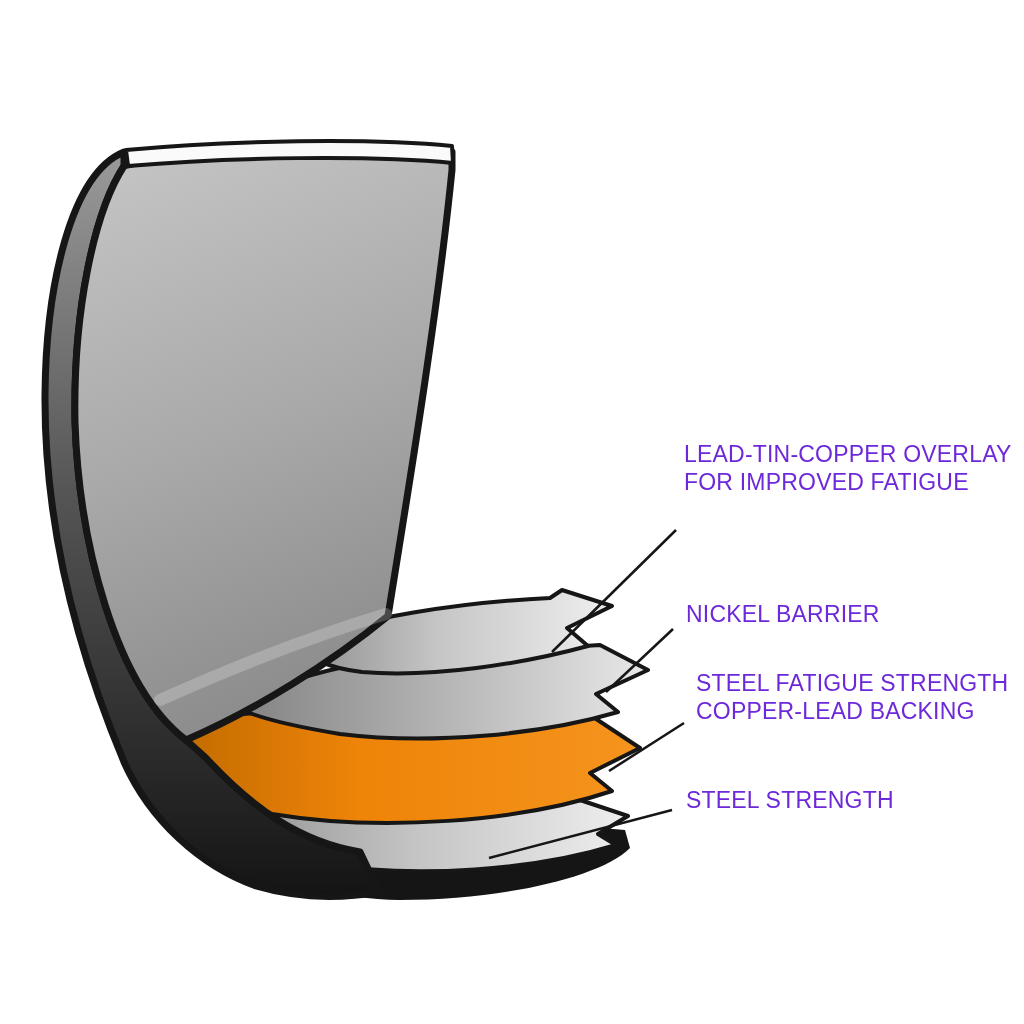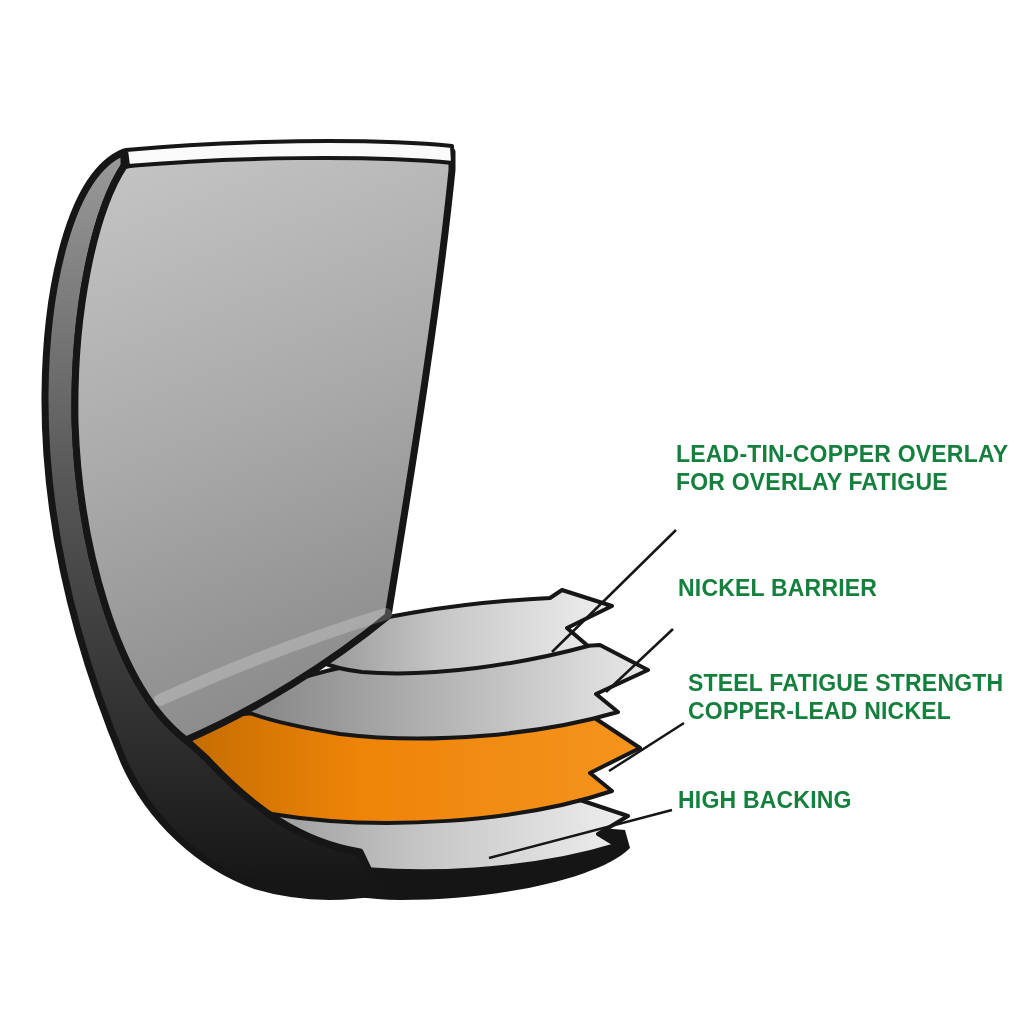--- a/index.html
+++ b/index.html
@@ -14,26 +14,27 @@
     background: #ffffff;
     overflow: hidden;
     font-family: "Liberation Sans", "DejaVu Sans", sans-serif;
   }
   .art {
     position: absolute;
     inset: 0;
   }
   .label {
     position: absolute;
-    color: #15803d;
+    color: #6d28d9;
     font-size: 23px;
-    font-weight: 700;
+    font-weight: 400;
     line-height: 28px;
     letter-spacing: 0.2px;
     white-space: nowrap;
+    margin-left: 8px;
   }
 </style>
 </head>
 <body>
 
 <div class="canvas">
 
   <svg class="art" viewBox="0 0 1024 1024" xmlns="http://www.w3.org/2000/svg">
     <defs>
       <linearGradient id="gradBore" x1="0" y1="0" x2="0.25" y2="1">
@@ -87,29 +88,29 @@
     <path d="M 126 150 C 230 140, 372 138, 452 146 L 453 163 C 372 155, 230 157, 128 166 Z" fill="#fafafa" stroke="#161616" stroke-width="4" stroke-linejoin="round"></path>
 
     <line x1="676" y1="530" x2="552" y2="652" stroke="#161616" stroke-width="2.5"></line>
     <line x1="673" y1="629" x2="606" y2="692" stroke="#161616" stroke-width="2.5"></line>
     <line x1="684" y1="723" x2="609" y2="771" stroke="#161616" stroke-width="2.5"></line>
     <line x1="672" y1="810" x2="489" y2="858" stroke="#161616" stroke-width="2.5"></line>
   </svg>
 
   <div class="label" style="left:676px; top:440px;">
     <div>LEAD-TIN-COPPER OVERLAY</div>
-    <div>FOR OVERLAY FATIGUE</div>
+    <div>FOR IMPROVED FATIGUE</div>
   </div>
 
-  <div class="label" style="left:678px; top:574px;">
+  <div class="label" style="left:678px; top:600px;">
     <div>NICKEL BARRIER</div>
   </div>
 
   <div class="label" style="left:688px; top:669px;">
     <div>STEEL FATIGUE STRENGTH</div>
-    <div>COPPER-LEAD NICKEL</div>
+    <div>COPPER-LEAD BACKING</div>
   </div>
 
   <div class="label" style="left:678px; top:786px;">
-    <div>HIGH BACKING</div>
+    <div>STEEL STRENGTH</div>
   </div>
 
 </div>
 
 </body></html>

